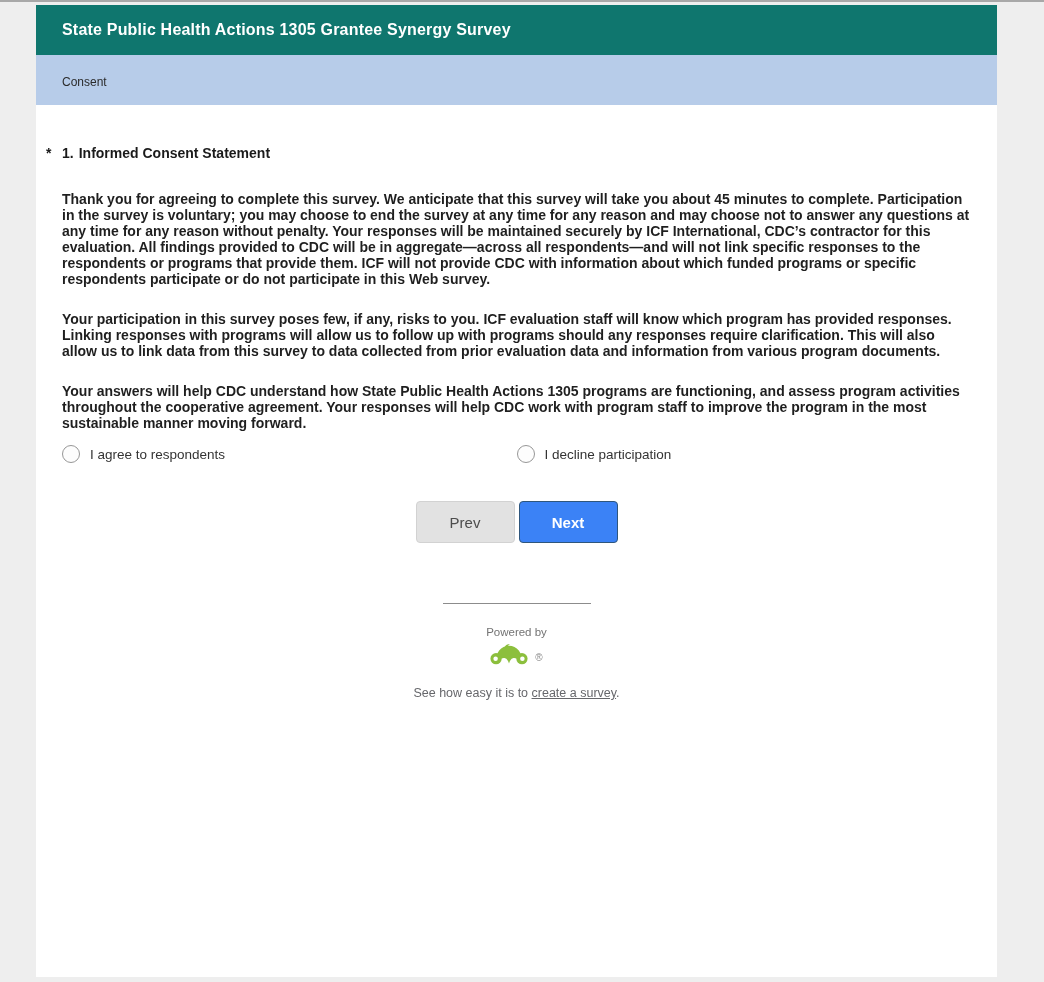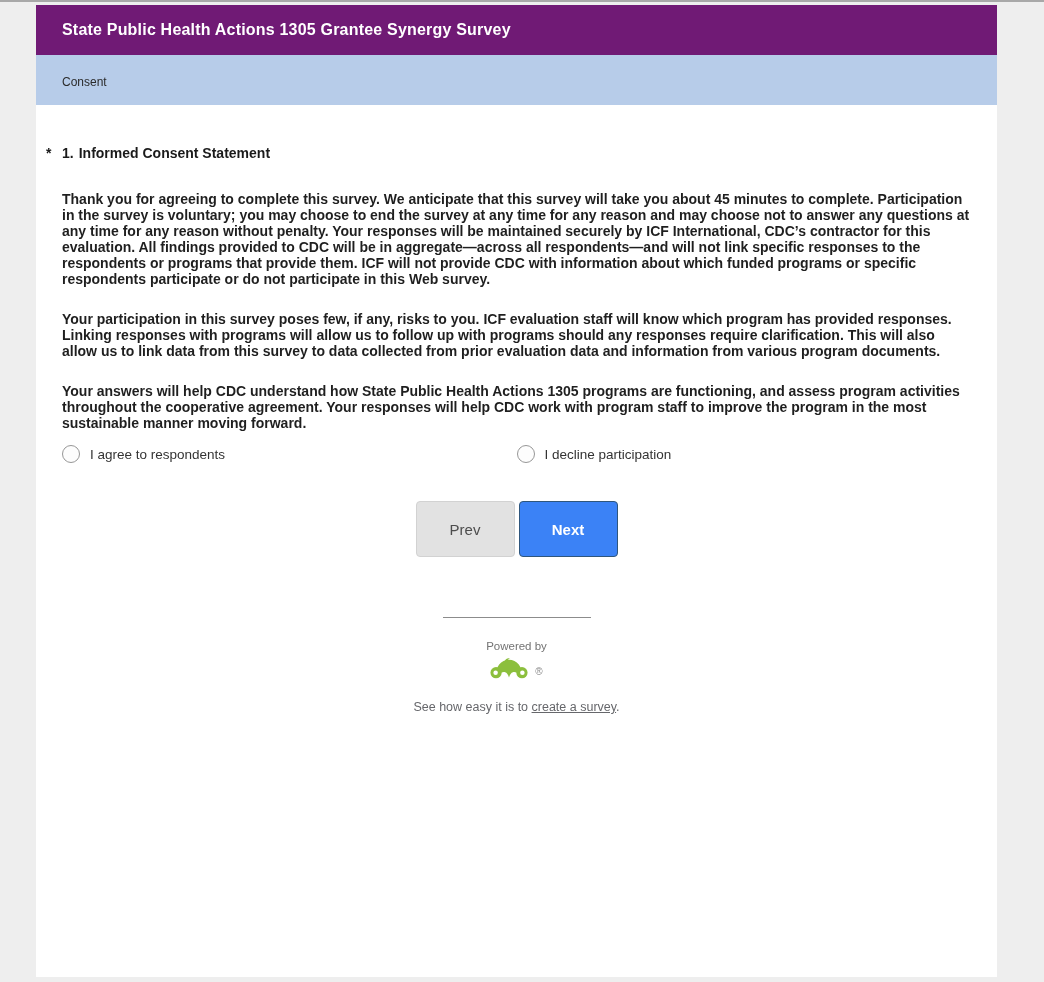--- a/index.html
+++ b/index.html
@@ -13,21 +13,21 @@
     overflow: hidden;
   }
   .survey-container {
     position: absolute;
     left: 36px;
     top: 3px;
     width: 961px;
   }
   .title-bar {
     height: 50px;
-    background: #701a75;
+    background: #0f766e;
     display: flex;
     align-items: center;
     padding: 0 26px;
   }
   .title-bar h1 {
     color: #ffffff;
     font-size: 16px;
     font-weight: bold;
     letter-spacing: 0.2px;
   }
@@ -89,21 +89,21 @@
     margin-left: 10px;
   }
   .nav-buttons {
     display: flex;
     justify-content: center;
     gap: 4px;
     margin-top: 38px;
   }
   .btn {
     min-width: 99px;
-    height: 56px;
+    height: 42px;
     border-radius: 4px;
     font-family: "Liberation Sans", sans-serif;
     font-size: 15px;
     cursor: pointer;
     padding: 0 20px;
   }
   .btn-prev {
     background: #e2e2e2;
     border: 1px solid #d2d2d2;
     color: #4d4d4d;

